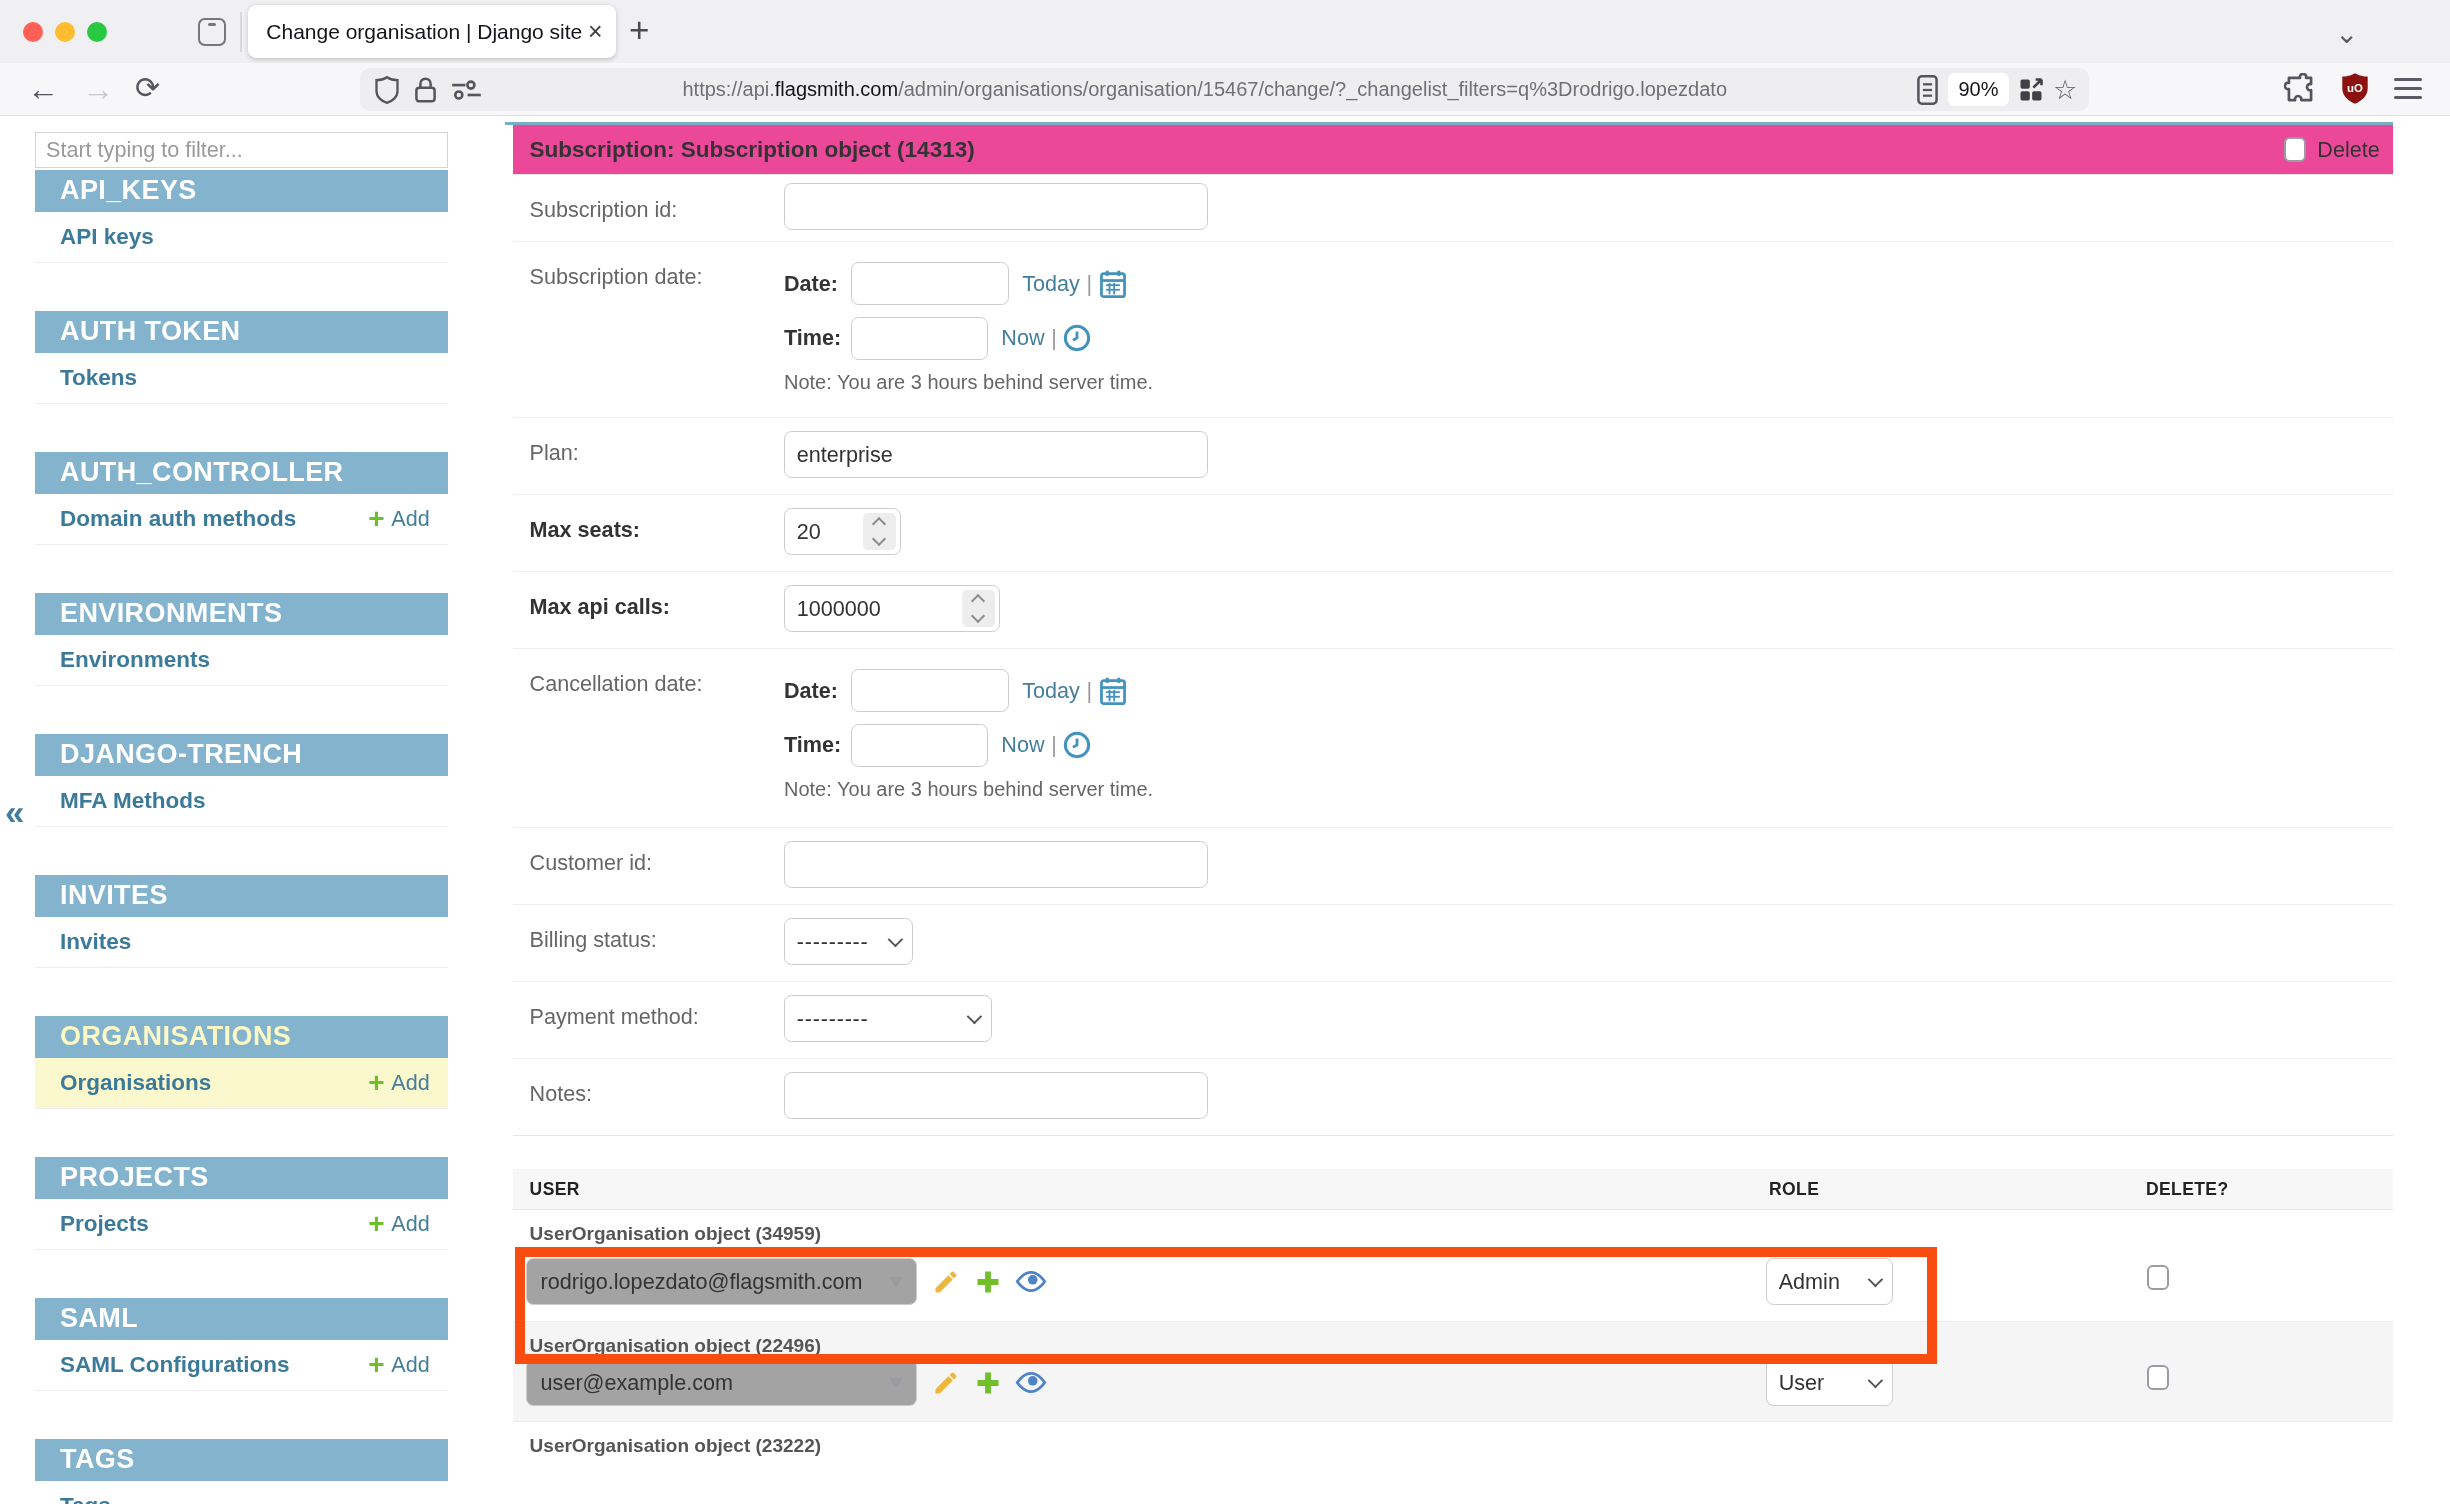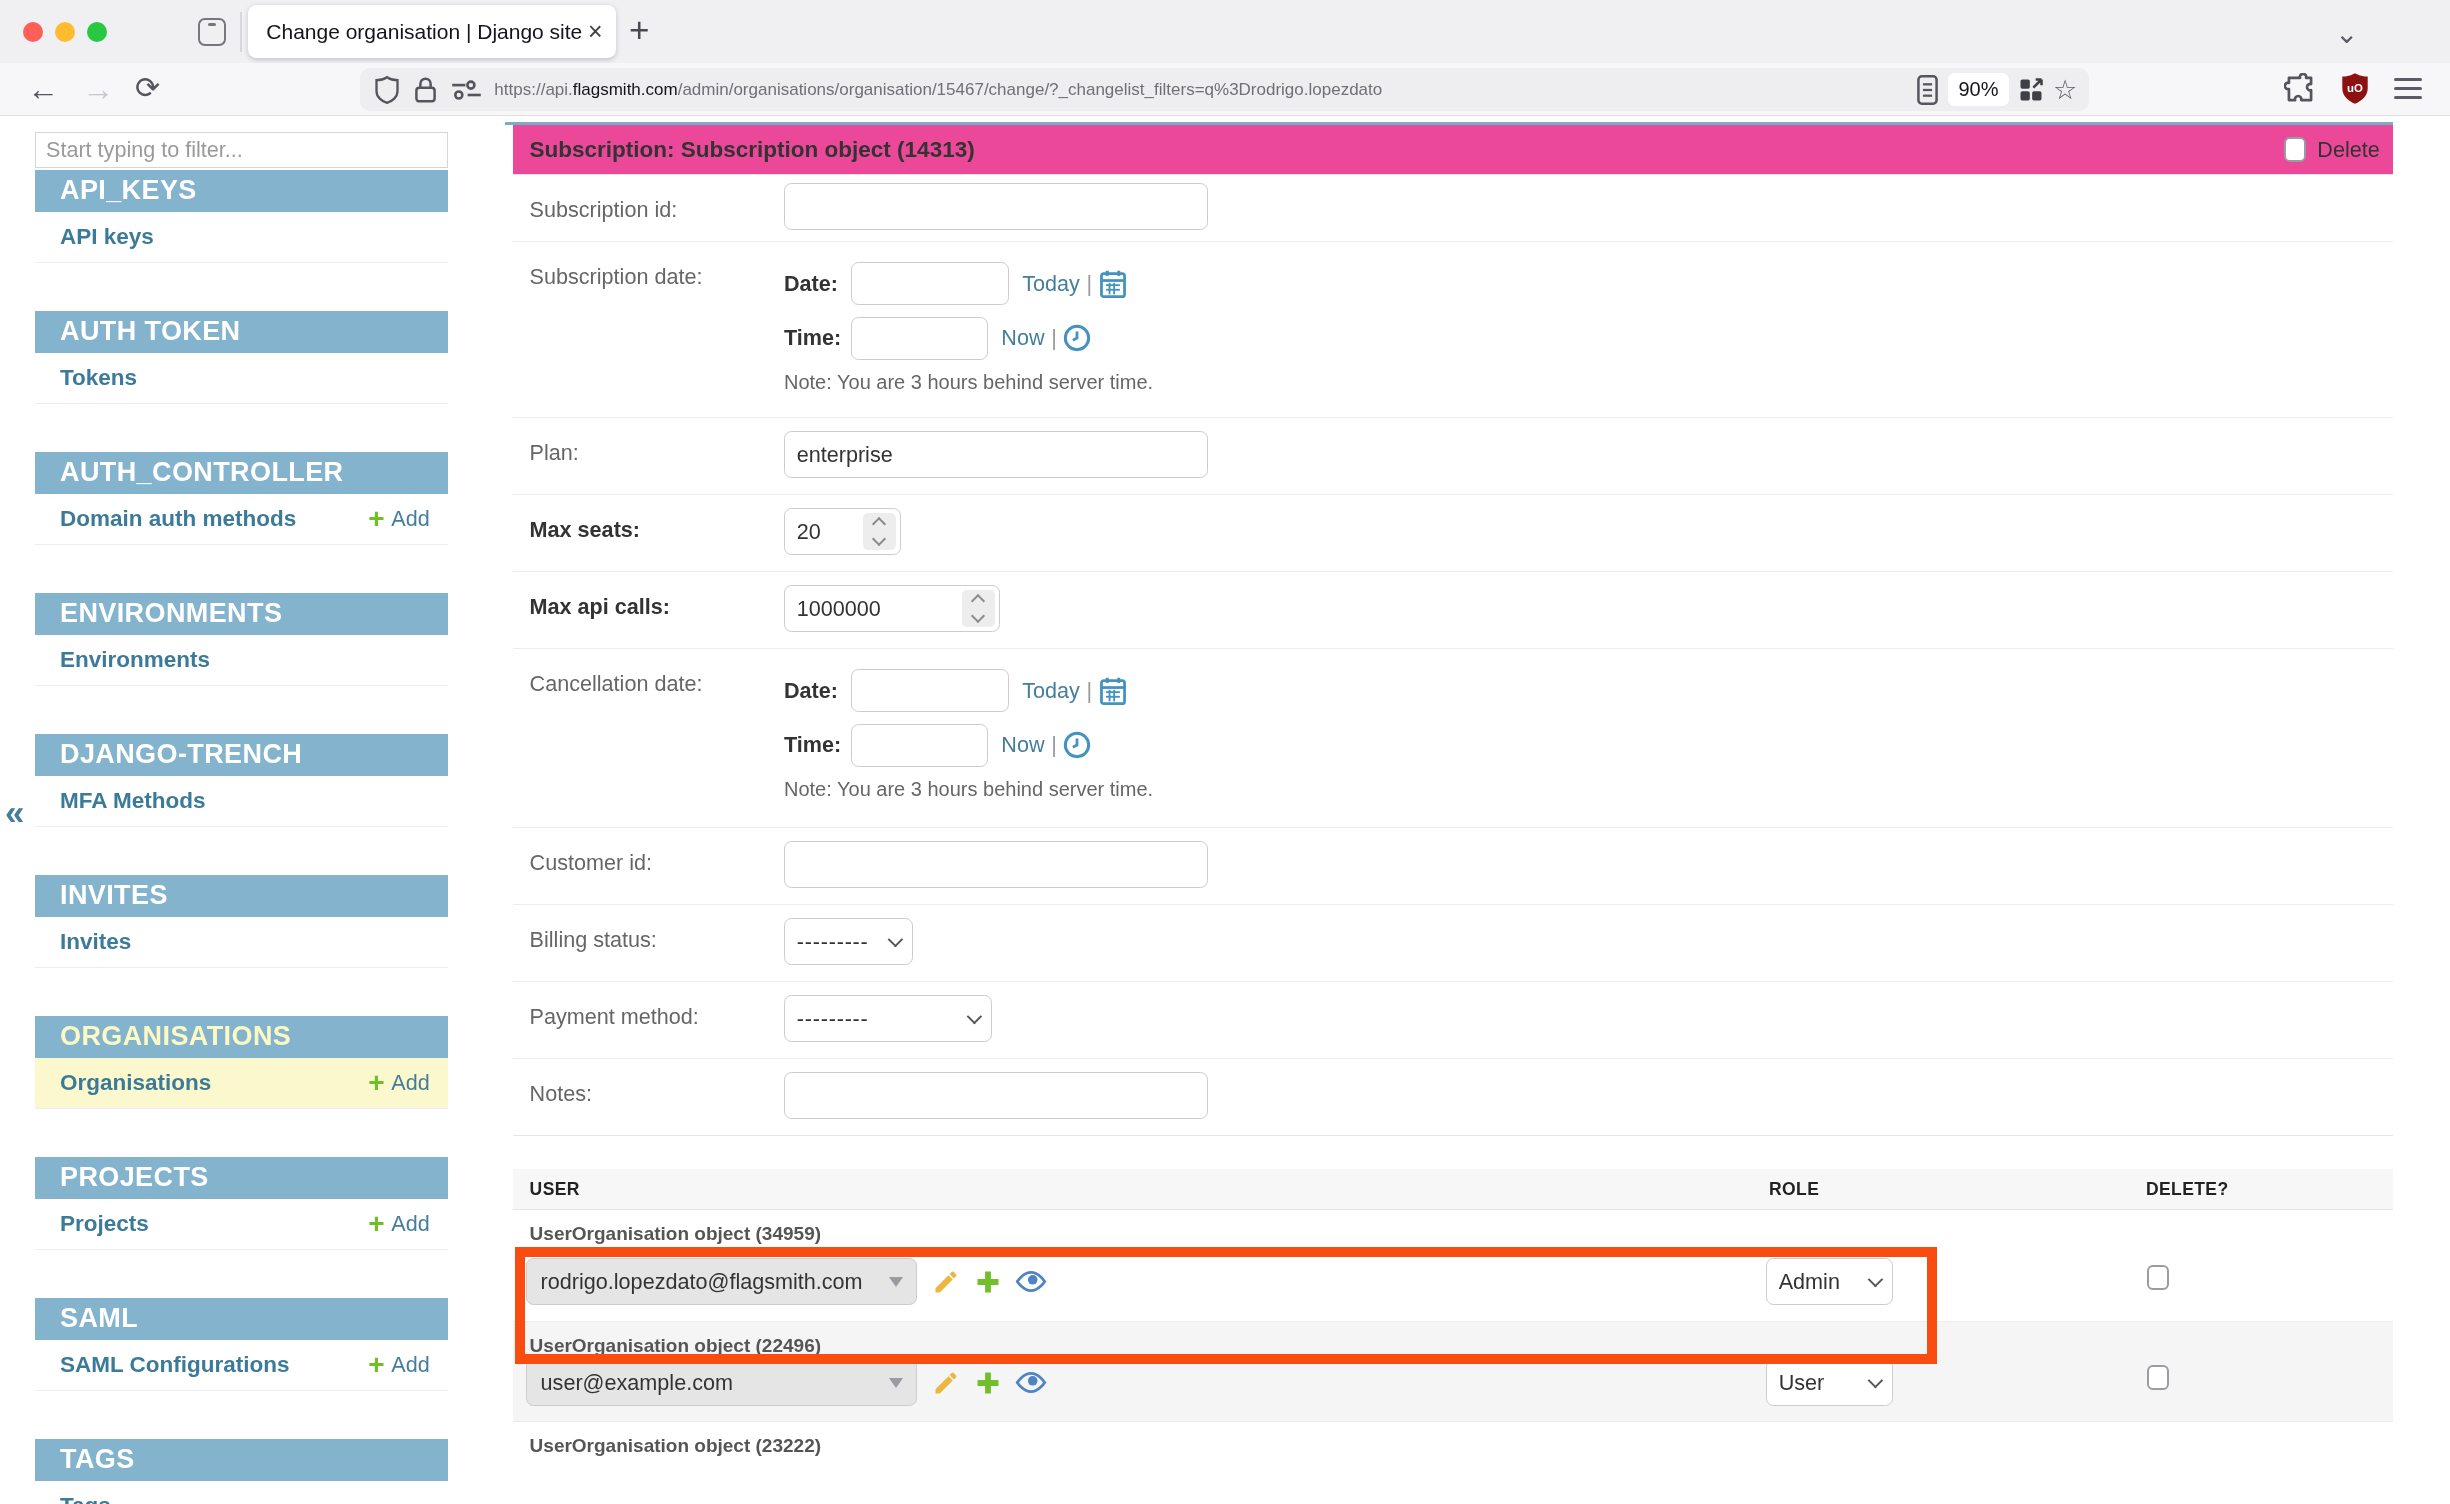--- a/index.html
+++ b/index.html
@@ -19,21 +19,21 @@
   .tabclose { font-size:25px; color:#3f3f46; margin-left:5px; line-height:1; }
   .newtab { position:absolute; left:629px; top:11.7px; font-size:35px; color:#4a4a52; font-weight:300; line-height:1; }
   .tabchevron { position:absolute; left:2335px; top:16.6px; font-size:28px; color:#5b5b66; }
 
   .toolbar { position:absolute; left:0; top:63px; width:2450px; height:53px; background:#f7f7f9; border-bottom:0.8px solid #e1e1e4; }
   .navbtn { position:absolute; top:73px; font-size:32px; line-height:1; color:#55555e; }
   .navbtn.back{ left:27px; } .navbtn.fwd{ left:82px; color:#c7c7cd; } .navbtn.reload{ left:135px; font-size:30px; }
   .urlbar { position:absolute; left:360px; top:68px; width:1729px; height:43px; background:#eeeef1; border-radius:10px;
     display:flex; align-items:center; padding:0 11.7px 0 13.3px; }
   .uicon { flex:0 0 auto; margin-right:11.7px; display:flex; align-items:center; }
-  .urltext { font-size:17px; color:#6f6f78; white-space:nowrap; overflow:hidden; flex:1; }
+  .urltext { font-size:20px; color:#6f6f78; white-space:nowrap; overflow:hidden; flex:1;text-align:center; }
   .urltext .domain { color:#15141a; }
   .zoompill { background:#fff; border-radius:6.7px; font-size:20px; color:#15141a; padding:5px 10px; margin:0 8.3px; }
   .staricon { font-size:27px; color:#5b5b66; margin-left:8.3px; }
   .rightcluster { position:absolute; top:72px; left:2284px; display:flex; align-items:center; gap:23px; }
   .hamburger { width:28px; height:21.6px; display:flex; flex-direction:column; justify-content:space-between; }
   .hamburger span { display:block; height:3.3px; background:#5b5b66; border-radius:1.7px; }
 
   
   .sidebar { position:absolute; left:35px; top:117px; width:413px; bottom:0; }
   .collapse { position:absolute; left:5px; top:792px; font-size:35px; font-weight:bold; color:#447e9b; }
@@ -94,21 +94,21 @@
   .users { position:relative; margin-top:33px; }
   .ubar { height:41px; background:#84b3ce; color:#fff; font-size:20px; font-weight:bold; letter-spacing:0.8px;
     display:flex; align-items:center; padding-left:16.6px; }
   .uhead { height:41px; background:#f7f7f7; border-bottom:0.8px solid #e5e5e5; position:relative; }
   .uhead span { position:absolute; top:10px; font-size:17.5px; font-weight:bold; color:#222; letter-spacing:0.4px; }
   .uh-user{ left:16.6px; } .uh-role{ left:1256px; } .uh-del{ left:1633px; }
   .urow { position:relative; border-bottom:0.8px solid #ededed; }
   .urow.alt { background:#f5f5f5; }
   .objlabel { position:absolute; left:16.6px; top:13.3px; font-size:19px; font-weight:bold; color:#555; }
   .uselline { position:absolute; left:13.3px; top:48px; display:flex; align-items:center; }
-  .usersel { width:391px; height:47px; border:1.7px solid #ccc; border-radius:7.5px; background:#e5e5e5; display:flex;
+  .usersel { width:391px; height:47px; border:1.7px solid #ccc; border-radius:7.5px; background:#a3a3a3; display:flex;
     align-items:center; justify-content:space-between; padding:0 13.3px; }
   .userselval { font-size:21.6px; color:#333; }
   .dtri { width:0; height:0; border-left:7.5px solid transparent; border-right:7.5px solid transparent; border-top:10px solid #9a9aa2; }
   .rowicons { display:flex; align-items:center; gap:13.3px; margin-left:15px; }
   .rolesel { position:absolute; left:1253px; top:48px; width:127px; height:47px; border:1.7px solid #ccc; border-radius:7.5px;
     background:#fff; display:flex; align-items:center; justify-content:space-between; padding:0 11.7px; }
   .roleval { font-size:21.6px; color:#333; }
   .ucb { position:absolute; left:1634px; top:55px; }
   .hilite { position:absolute; left:1.7px; top:78px; width:1422px; height:117px; border:10.8px solid #f84c10; pointer-events:none; z-index:5; }
 

